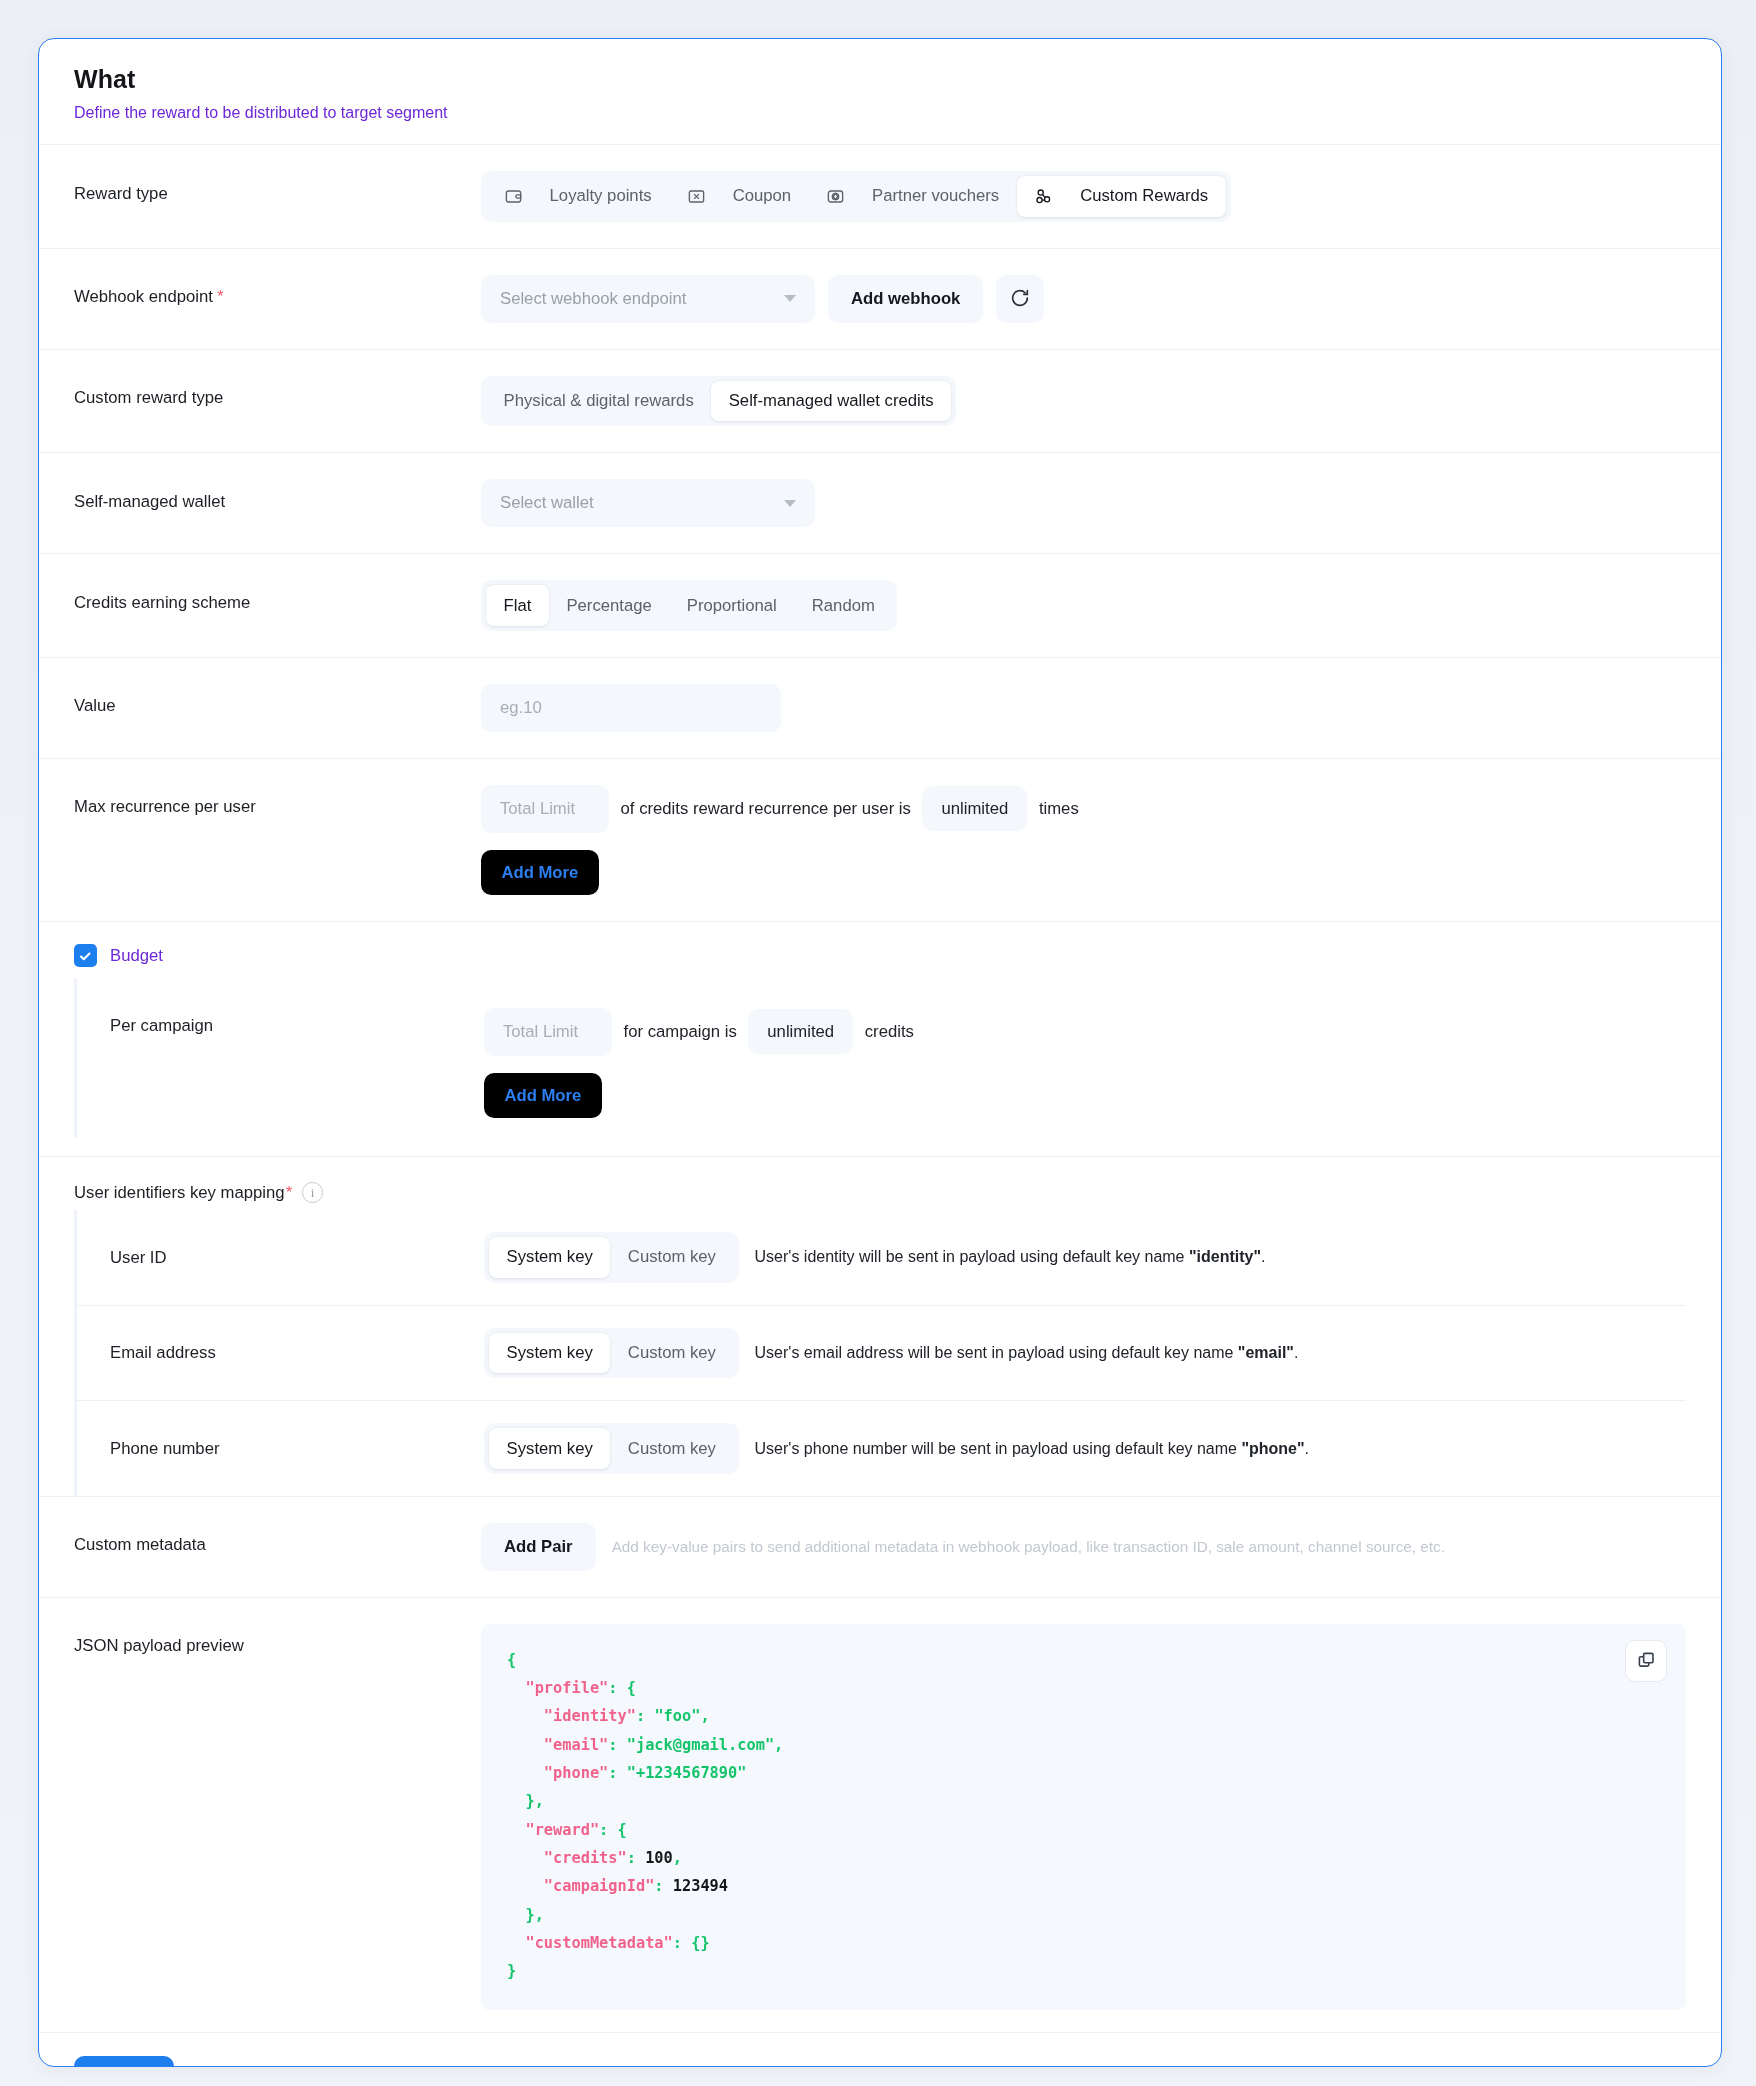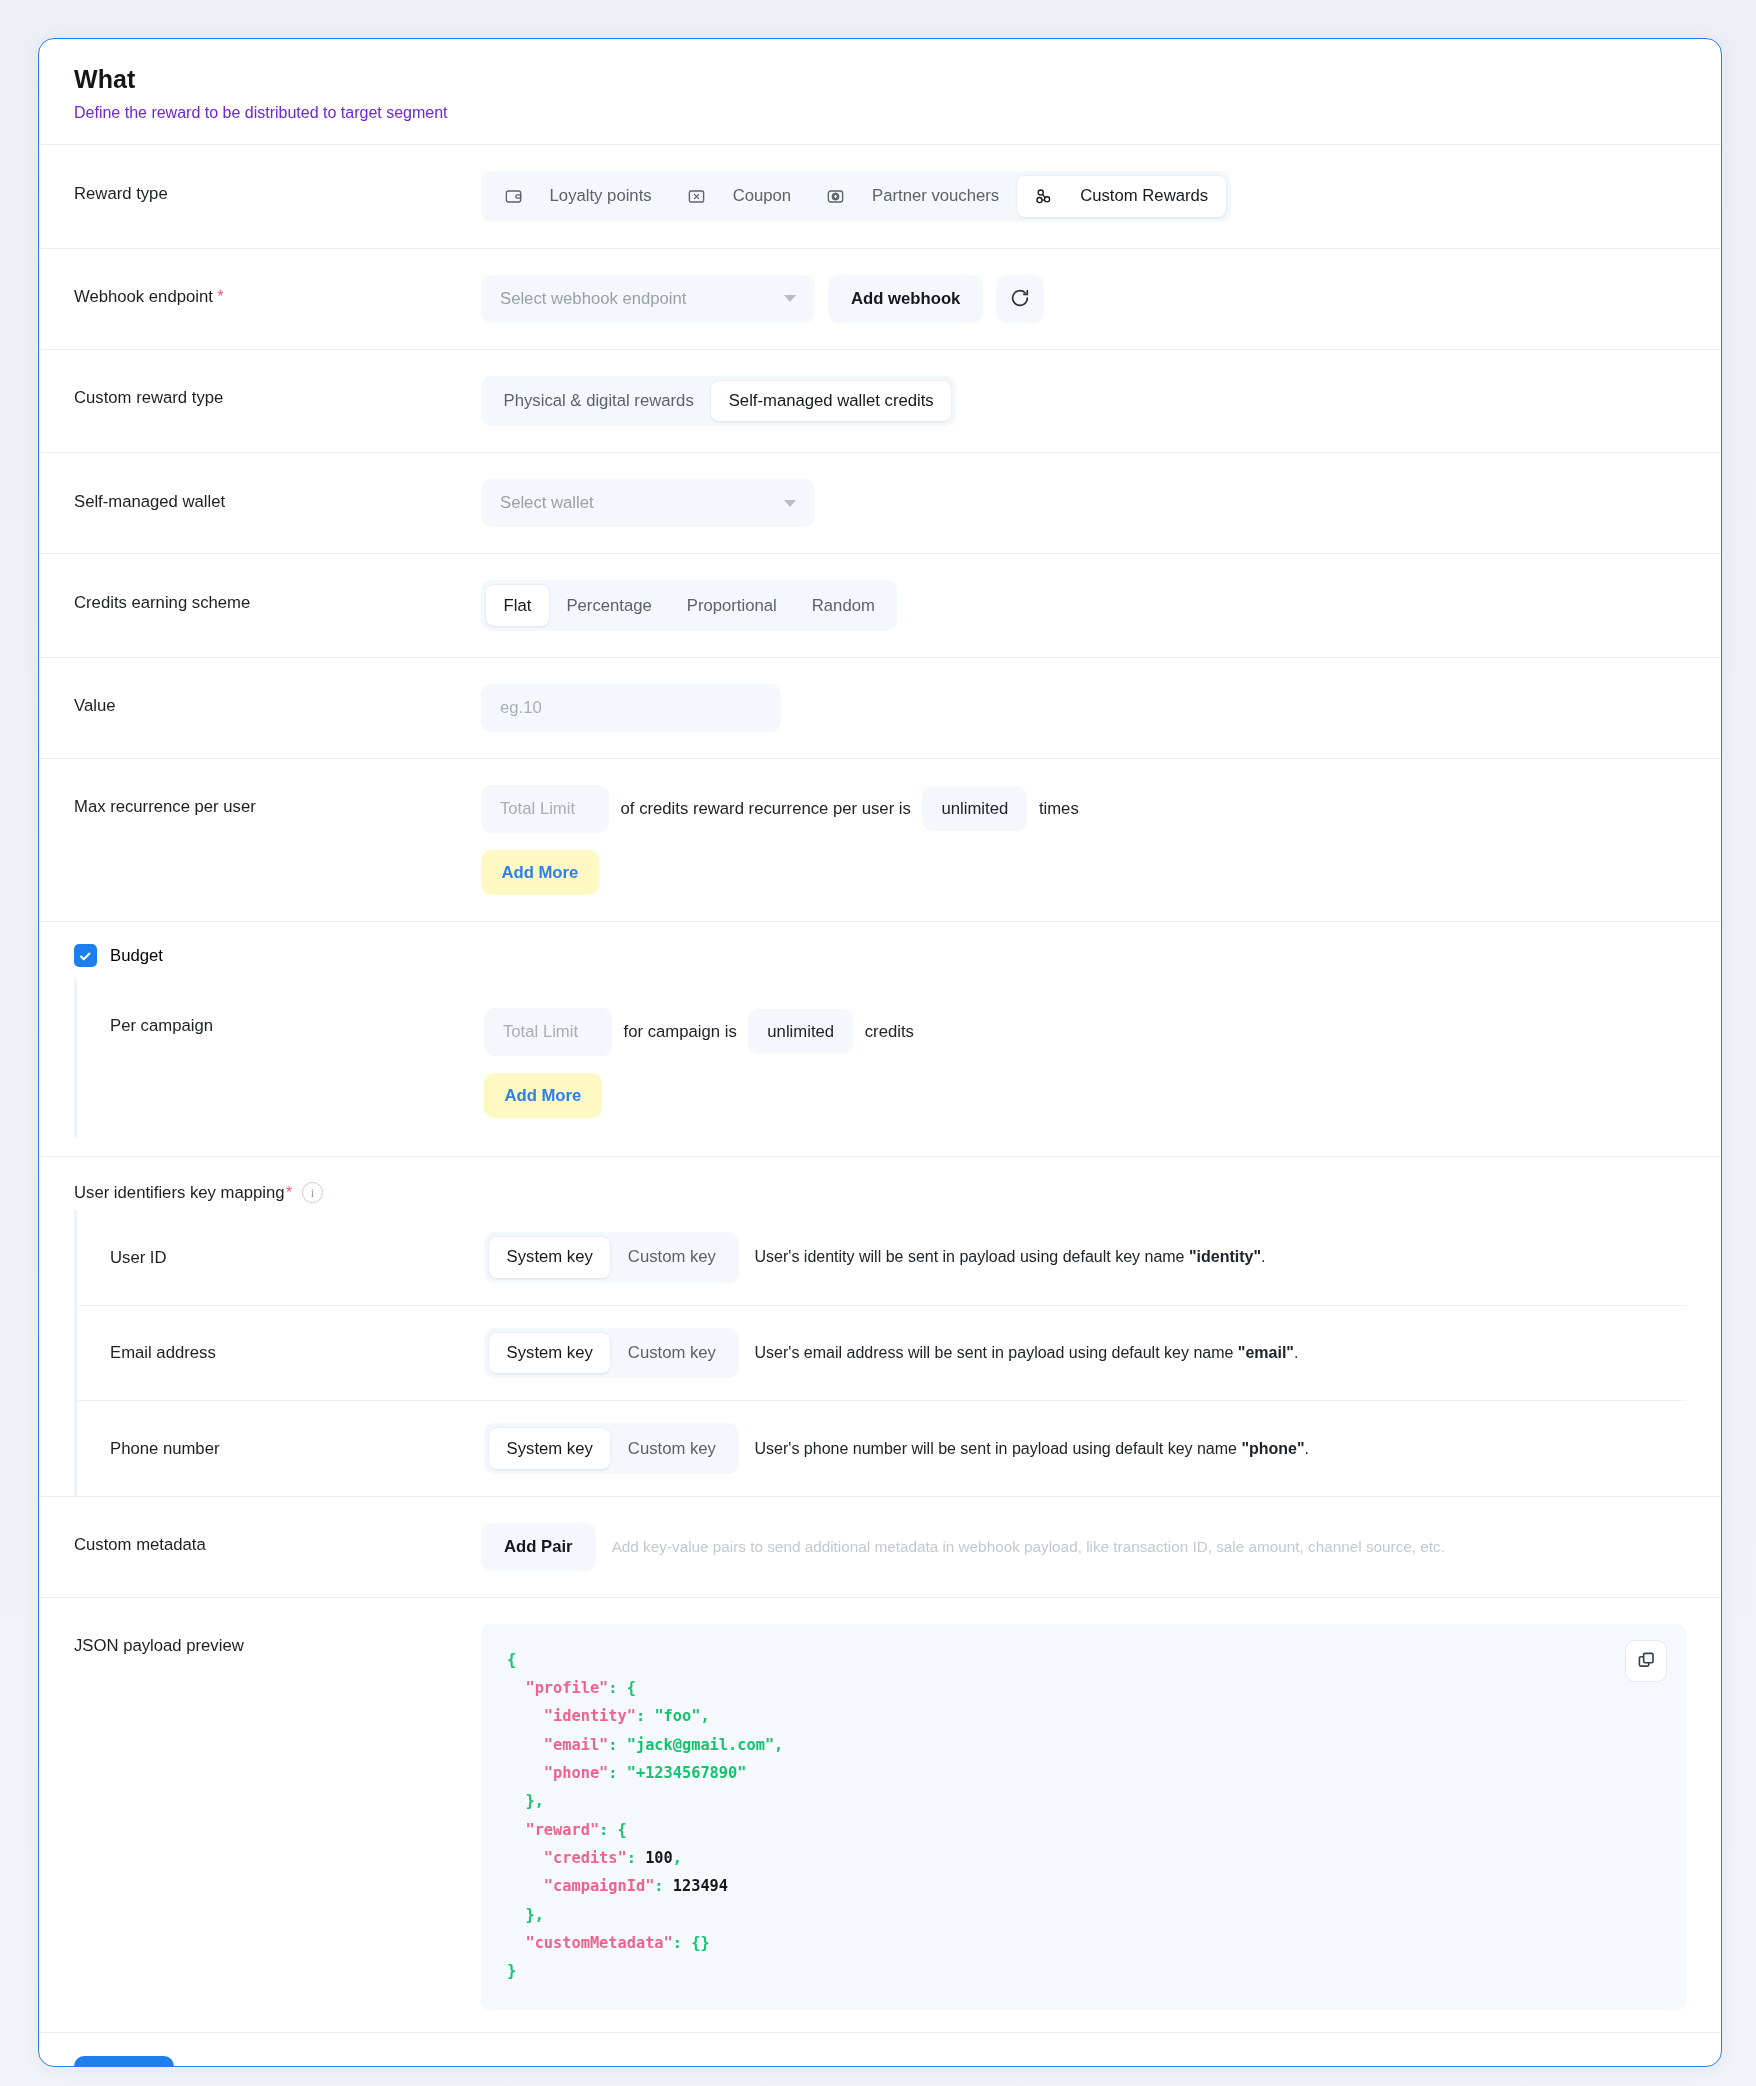--- a/index.html
+++ b/index.html
@@ -117,34 +117,34 @@
   .input.w-limit { width: 128px; }
   .chip {
     display: inline-flex; align-items: center; justify-content: center;
     background: #f4f7fb; border-radius: 10.2px; height: 45px;
     padding: 0 19px; font-size: 16.7px; color: #20242a; cursor: pointer;
   }
   .plain-text { font-size: 16.7px; color: #20242a; padding: 0 11.6px; white-space: nowrap; }
 
   .btn-add-more {
     display: inline-flex; align-items: center; justify-content: center;
-    background: #fef9c3; border-radius: 10.2px; height: 45px; padding: 0 20.4px;
+    background: #000000; border-radius: 10.2px; height: 45px; padding: 0 20.4px;
     font-size: 16.7px; font-weight: bold; color: #2b7ff0; cursor: pointer;
   }
 
   
   .budget-wrap { border-bottom: 1.5px solid #eef0f3; padding: 22px 35px 19px 35px; }
   .budget-head { display: flex; align-items: center; gap: 13px; }
   .checkbox {
     width: 23px; height: 23px; border-radius: 5.1px; background: #1d7fed;
     display: inline-flex; align-items: center; justify-content: center;
     cursor: pointer; flex: 0 0 23px;
   }
   .checkbox svg { display: block; }
-  .budget-title { font-size: 16.7px; color: #000000; }
+  .budget-title { font-size: 16.7px; color: #6d28d9; }
   .budget-body {
     border-left: 3.6px solid #eef3f9;
     margin-top: 11.6px;
     padding: 29px 0 19px 33px;
     display: flex; align-items: flex-start;
   }
   .budget-body .row-label { width: 374px; flex: 0 0 374px; padding-top: 7.3px; }
 
   
   .keymap-wrap { padding: 25px 35px 0 35px; border-bottom: 1.5px solid #eef0f3; }

